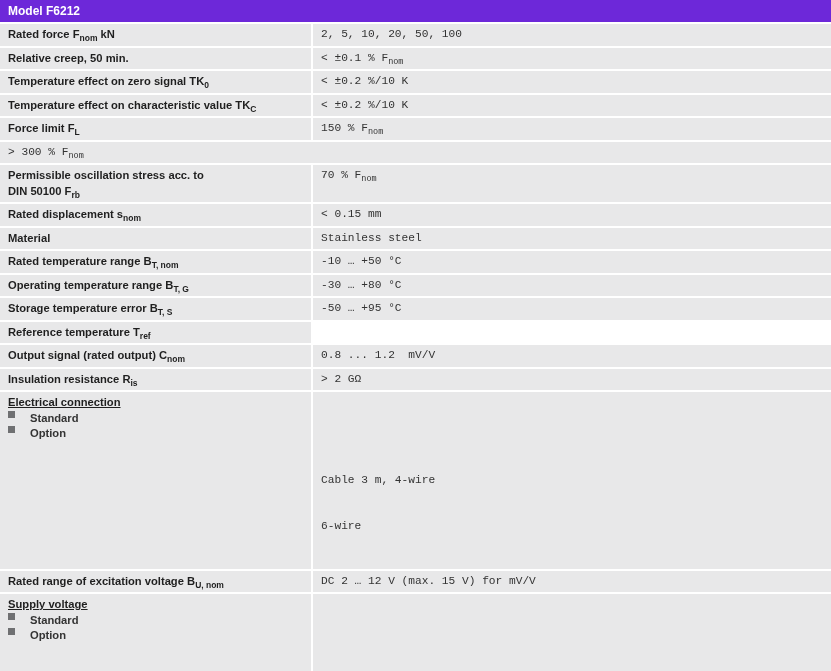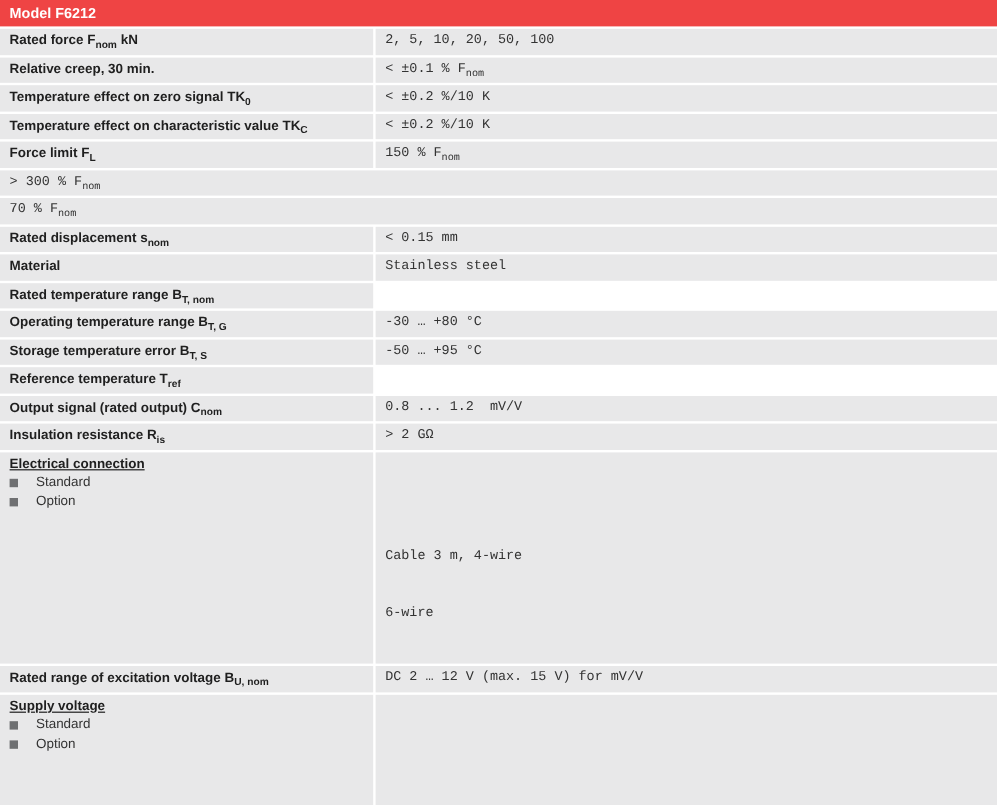--- a/index.html
+++ b/index.html
@@ -7,43 +7,43 @@
     width:831px;height:671px;
     font-family:"Liberation Sans","DejaVu Sans",sans-serif;
     font-size:11.2px;color:#333333;
     -webkit-font-smoothing:antialiased;
   }
   .spec-table{
     display:flex;flex-direction:column;gap:2px;
     width:831px;background:#ffffff;
   }
   .table-header{
-    background:#ef4444;color:#ffffff;
+    background:#6d28d9;color:#ffffff;
     font-weight:bold;font-size:12px;
     height:22px;line-height:22px;
     padding:0 8px;box-sizing:border-box;
   }
   .row{display:flex;gap:2px;}
   .cell{
     background:#e8e8e9;
     padding:3px 8px;
     line-height:15.5px;
     box-sizing:border-box;
   }
   .label{
     width:311px;flex:0 0 311px;
     font-weight:bold;color:#1f1f1f;
     white-space:nowrap;
   }
   .value{flex:1;color:#333333;white-space:pre-wrap;font-family:Liberation Mono, monospace;}
   sub{font-size:8.5px;line-height:0;text-align:center;}
   .row-title{font-weight:bold;text-decoration:underline;}
   .bullet-line{
-    display:flex;align-items:center;
-    font-weight:normal;color:#333333;
+    display:flex;
+    font-weight:bold;color:#333333;
   }
   .bullet{
     width:7px;height:7px;background:#6f7072;
     margin-right:15px;flex:0 0 auto;display:inline-block;
   }
   .line{min-height:15.5px;}
   .line.blank{height:15.5px;}
 </style>
 </head>
 <body>
@@ -52,21 +52,21 @@
 
   <div class="table-header">Model F6212</div>
 
   <div class="row">
     <div class="cell label"><span>Rated force F</span><sub>nom</sub><span>  kN</span></div>
     <div class="cell value"><span>2, 5, 10, 20, 50, 100</span></div>
   </div>
 
 
   <div class="row">
-    <div class="cell label"><span>Relative creep, 30 min.</span></div>
+    <div class="cell label"><span>Relative creep, 50 min.</span></div>
     <div class="cell value"><span>&lt; ±0.1 % F</span><sub>nom</sub></div>
   </div>
 
   <div class="row">
     <div class="cell label"><span>Temperature effect on zero signal TK</span><sub>0</sub></div>
     <div class="cell value"><span>&lt; ±0.2 %/10 K</span></div>
   </div>
 
   <div class="row">
     <div class="cell label"><span>Temperature effect on characteristic value TK</span><sub>C</sub></div>
@@ -76,35 +76,40 @@
   <div class="row">
     <div class="cell label"><span>Force limit F</span><sub>L</sub></div>
     <div class="cell value"><span>150 % F</span><sub>nom</sub></div>
   </div>
 
   <div class="row">
     <div class="cell value"><span>&gt; 300 % F</span><sub>nom</sub></div>
   </div>
 
   <div class="row">
+    <div class="cell label">
+      <div class="line">Permissible oscillation stress acc. to</div>
+      <div class="line"><span>DIN 50100 F</span><sub>rb</sub></div>
+    </div>
     <div class="cell value"><span>70 % F</span><sub>nom</sub></div>
   </div>
 
   <div class="row">
     <div class="cell label"><span>Rated displacement s</span><sub>nom</sub></div>
     <div class="cell value"><span>&lt; 0.15 mm</span></div>
   </div>
 
   <div class="row">
     <div class="cell label"><span>Material</span></div>
     <div class="cell value"><span>Stainless steel</span></div>
   </div>
 
   <div class="row">
     <div class="cell label"><span>Rated temperature range B</span><sub>T, nom</sub></div>
+    <div class="cell value"><span>-10 … +50 °C</span></div>
   </div>
 
   <div class="row">
     <div class="cell label"><span>Operating temperature range B</span><sub>T, G</sub></div>
     <div class="cell value"><span>-30 … +80 °C</span></div>
   </div>
 
   <div class="row">
     <div class="cell label"><span>Storage temperature error B</span><sub>T, S</sub></div>
     <div class="cell value"><span>-50 … +95 °C</span></div>

